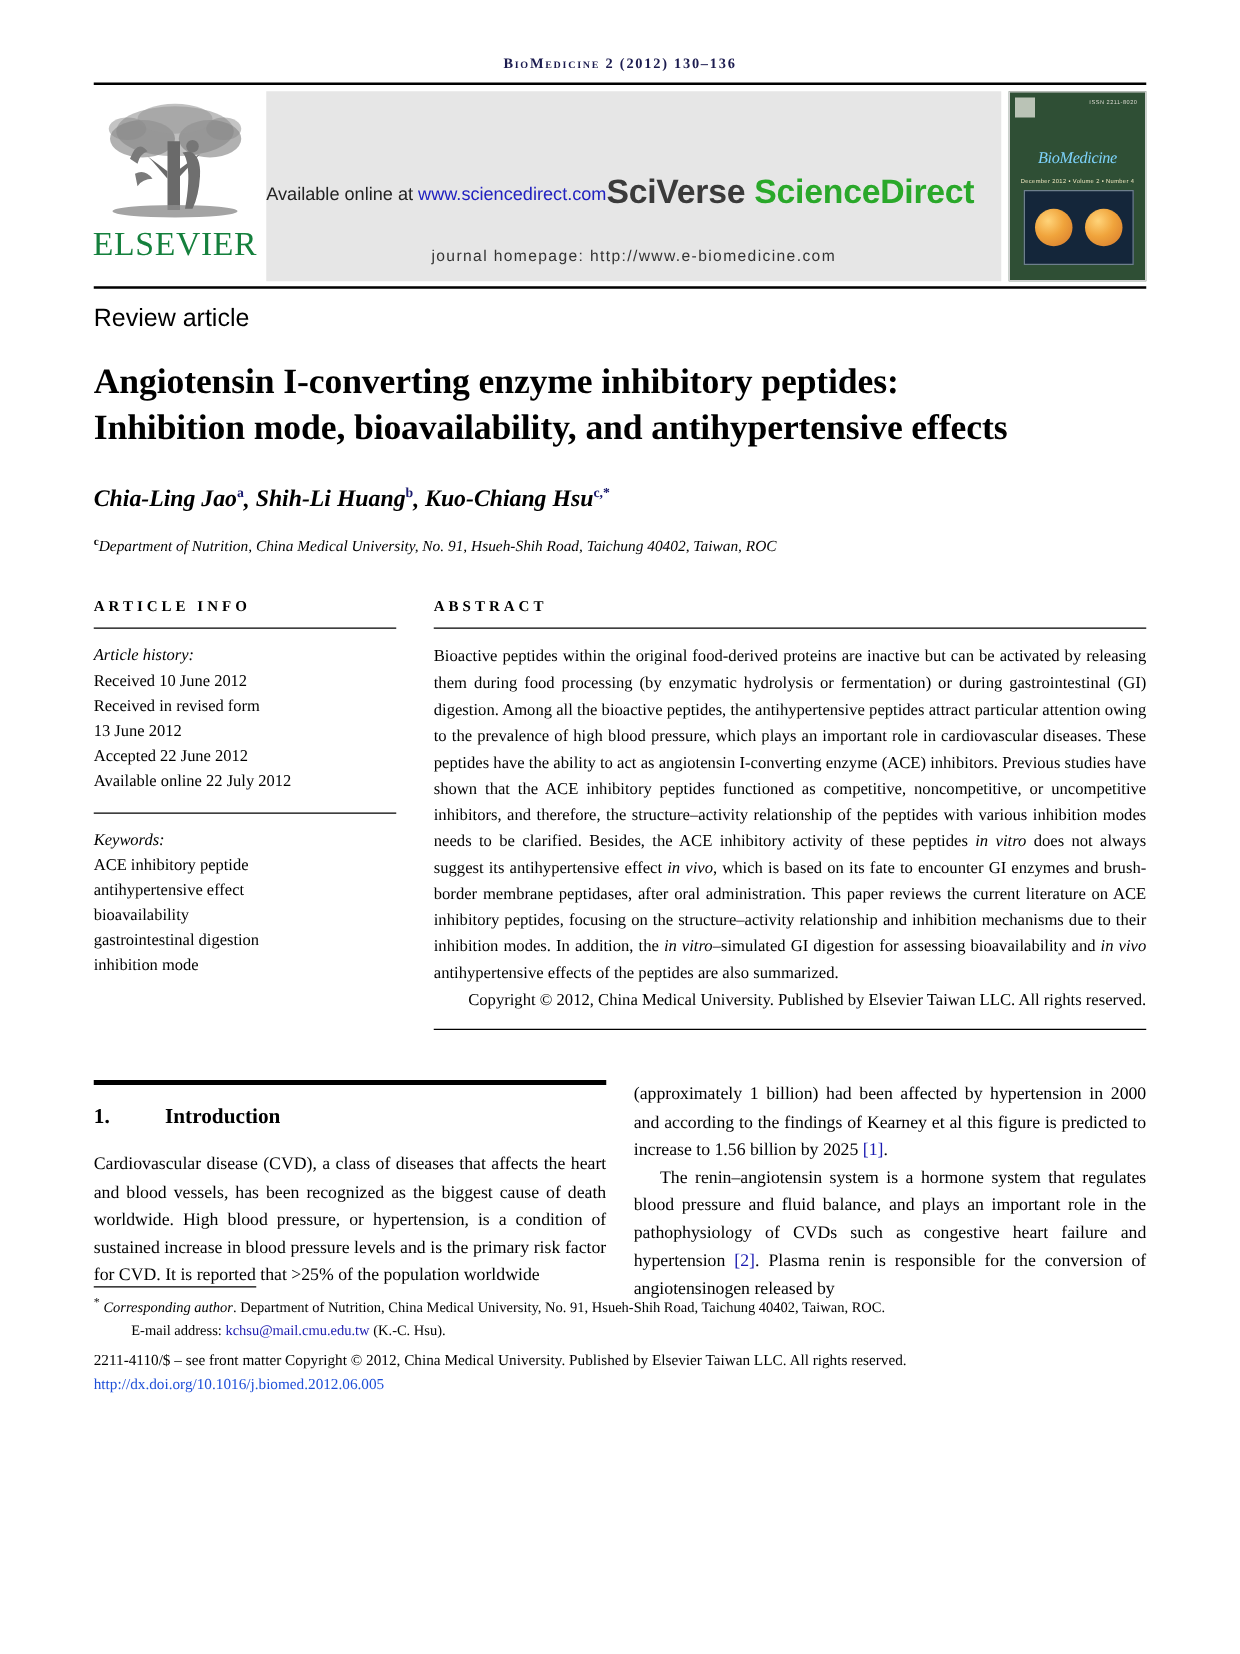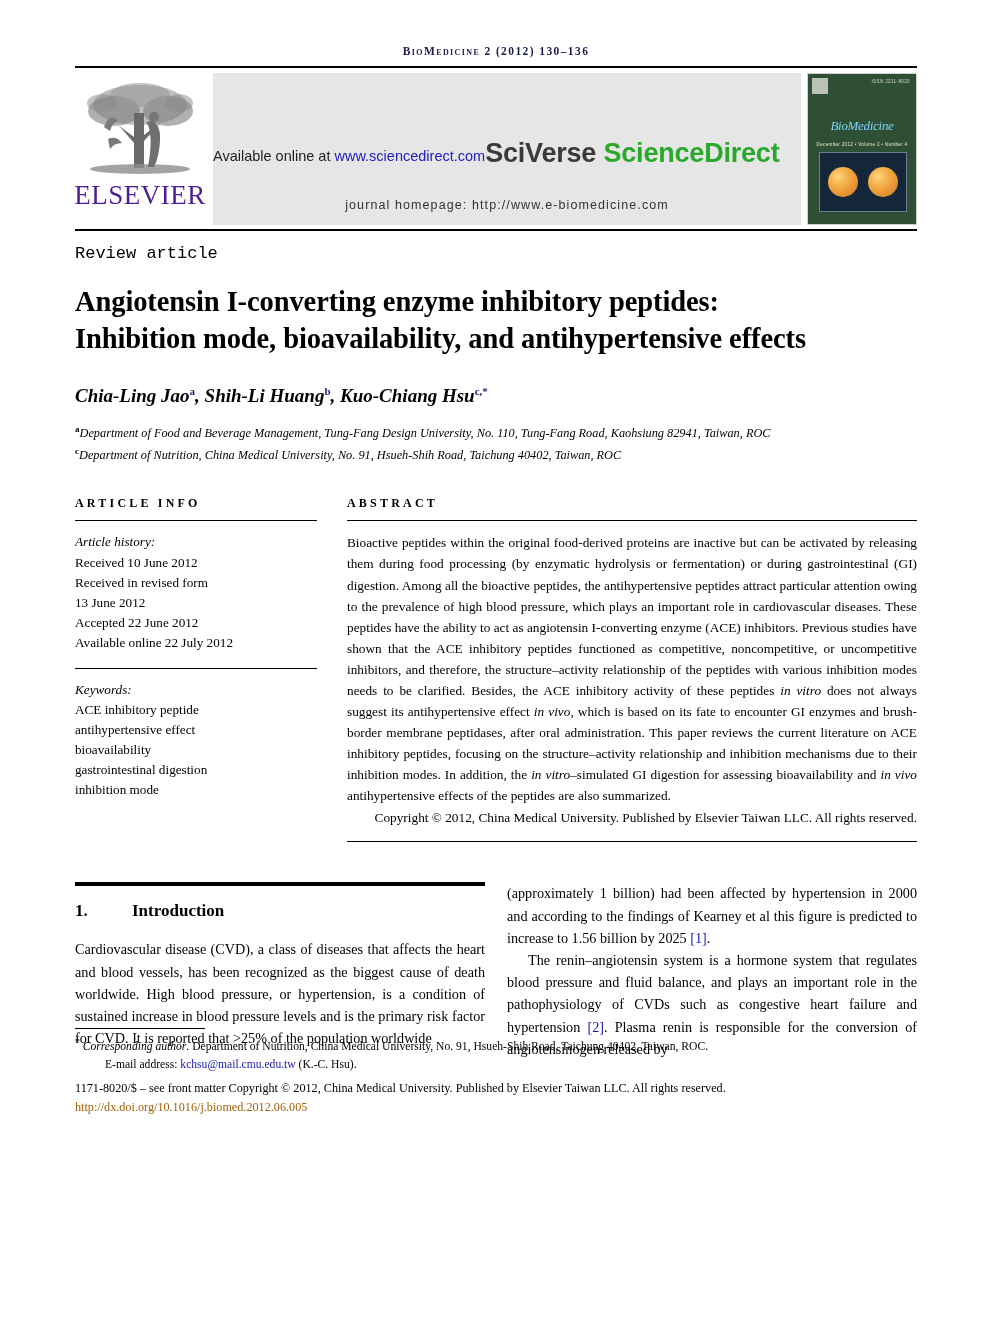--- a/index.html
+++ b/index.html
@@ -55,21 +55,21 @@
     align-items: center;
     justify-content: flex-start;
     padding-top: 4px;
     box-sizing: border-box;
   }
   .tree-box { width: 112px; height: 104px; }
   .elsevier-word {
     font-family: "Liberation Serif", serif;
     font-size: 27px;
     letter-spacing: 0.5px;
-    color: #4c1d95;
+    color: #15803d;
     line-height: 1;
     margin-top: 1px;
   }
   .sd-banner {
     flex: 1 1 auto;
     background: #e6e6e6;
     margin: 0 6px 0 8px;
     position: relative;
     display: flex;
     flex-direction: row;
@@ -147,22 +147,22 @@
   .cover-ball {
     position: absolute; top: 14px;
     width: 30px; height: 30px;
     border-radius: 50%;
     background: radial-gradient(circle at 35% 32%, #ffd47a 0%, #f0a43c 45%, #d4762a 100%);
   }
 
   
   .rule-mid { border-top: 2.2px solid #000; margin-top: 4px; }
   .review-label {
-    font-family: Liberation Mono, monospace;
-    font-size: 17px;
+    font-family: Liberation Sans, sans-serif;
+    font-size: 20px;
     margin-top: 13px;
   }
   .paper-title {
     font-family: "Liberation Serif", serif;
     font-weight: bold;
     font-size: 28.5px;
     line-height: 1.30;
     margin-top: 20px;
     letter-spacing: -0.1px;
   }
@@ -275,21 +275,21 @@
   .foot-copy {
     font-family: "Liberation Serif", serif;
     font-size: 12.2px;
     line-height: 1.55;
     margin-top: 5px;
   }
   .lnk { color: #1a1ab0; }
   .doi {
     font-family: "Liberation Serif", serif;
     font-size: 12.2px;
-    color: #a16207;
+    color: #1d4ed8;
     line-height: 1.55;
   }
 </style>
 </head>
 <body>
 
 <div class="page">
 
   <div class="running-head">BioMedicine 2 (2012) 130–136</div>
   <div class="rule-top"></div>
@@ -347,21 +347,20 @@
   <div class="paper-title">
     <div>Angiotensin I-converting enzyme inhibitory peptides:</div>
     <div>Inhibition mode, bioavailability, and antihypertensive effects</div>
   </div>
 
   <div class="authors">
     <span><span>Chia-Ling Jao</span><sup>a</sup></span><span>, </span><span><span>Shih-Li Huang</span><sup>b</sup></span><span>, </span><span><span>Kuo-Chiang Hsu</span><sup>c,*</sup></span>
   </div>
 
   <div class="affils">
-    <div><sup>a</sup><span>Department of Food and Beverage Management, Tung-Fang Design University, No. 110, Tung-Fang Road, Kaohsiung 82941, Taiwan, ROC</span></div>
     <div><sup>c</sup><span>Department of Nutrition, China Medical University, No. 91, Hsueh-Shih Road, Taichung 40402, Taiwan, ROC</span></div>
   </div>
 
   <div class="info-wrap">
 
     <div class="col-info">
       <div class="sec-label">ARTICLE INFO</div>
       <div class="sec-rule"></div>
       <div class="info-block">
         <div class="it">Article history:</div>
@@ -416,17 +415,17 @@
     </div>
   </div>
 
   <div class="footer">
     <div class="foot-rule"></div>
     <div class="foot-note">
       <sup>*</sup>
       <span class="it">Corresponding author</span><span>. Department of Nutrition, China Medical University, No. 91, Hsueh-Shih Road, Taichung 40402, Taiwan, ROC.</span>
       <span class="ind"><span>E-mail address: </span><span class="lnk">kchsu@mail.cmu.edu.tw</span><span> (K.-C. Hsu).</span></span>
     </div>
-    <div class="foot-copy">1171-8020/$ – see front matter Copyright © 2012, China Medical University. Published by Elsevier Taiwan LLC. All rights reserved.</div>
+    <div class="foot-copy">2211-4110/$ – see front matter Copyright © 2012, China Medical University. Published by Elsevier Taiwan LLC. All rights reserved.</div>
     <div class="doi">http://dx.doi.org/10.1016/j.biomed.2012.06.005</div>
   </div>
 
 </div>
 
 </body></html>

